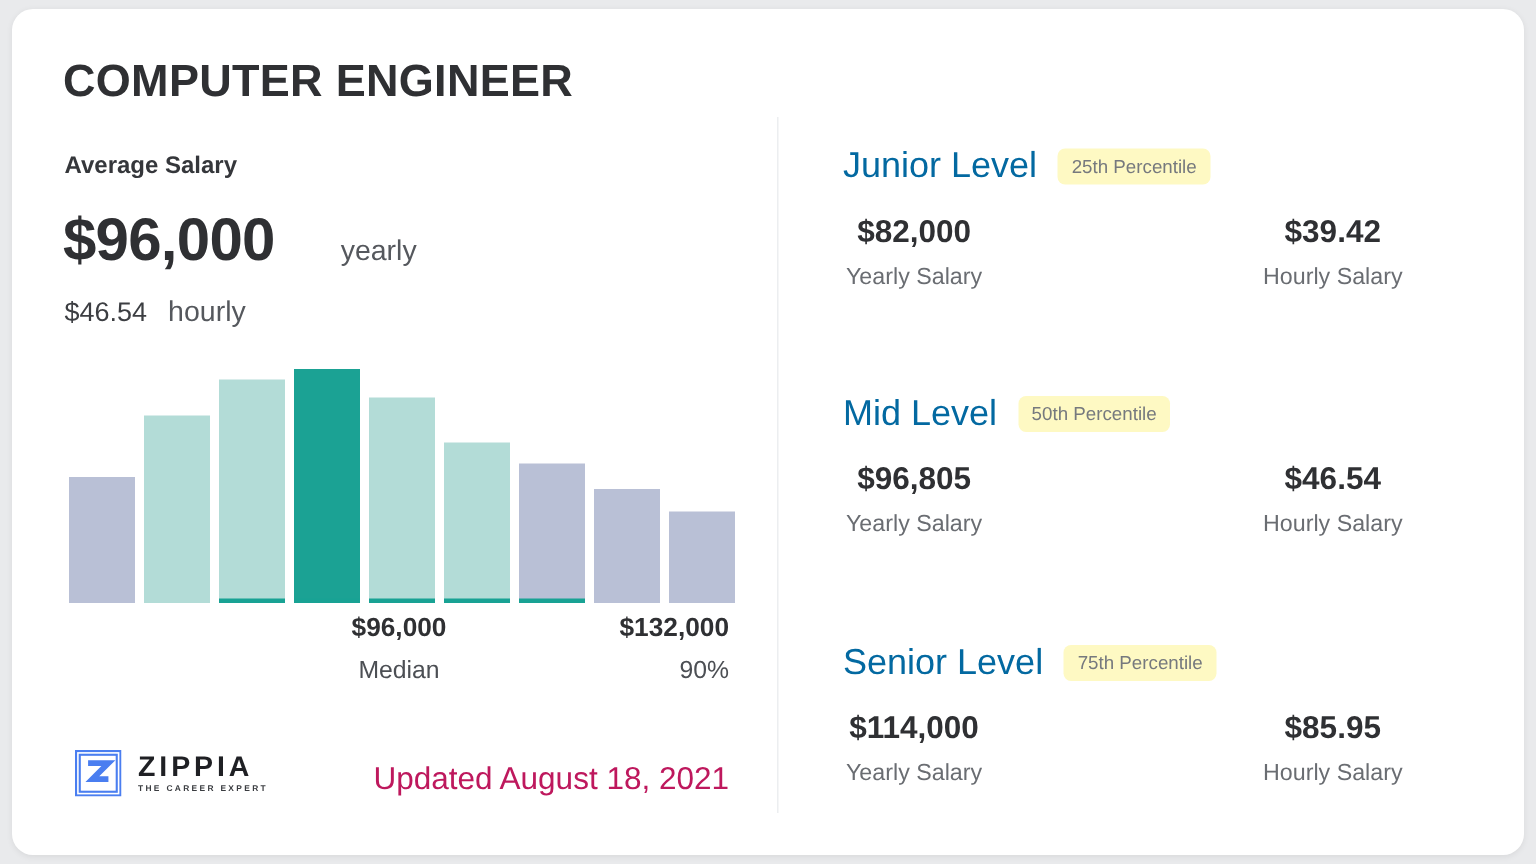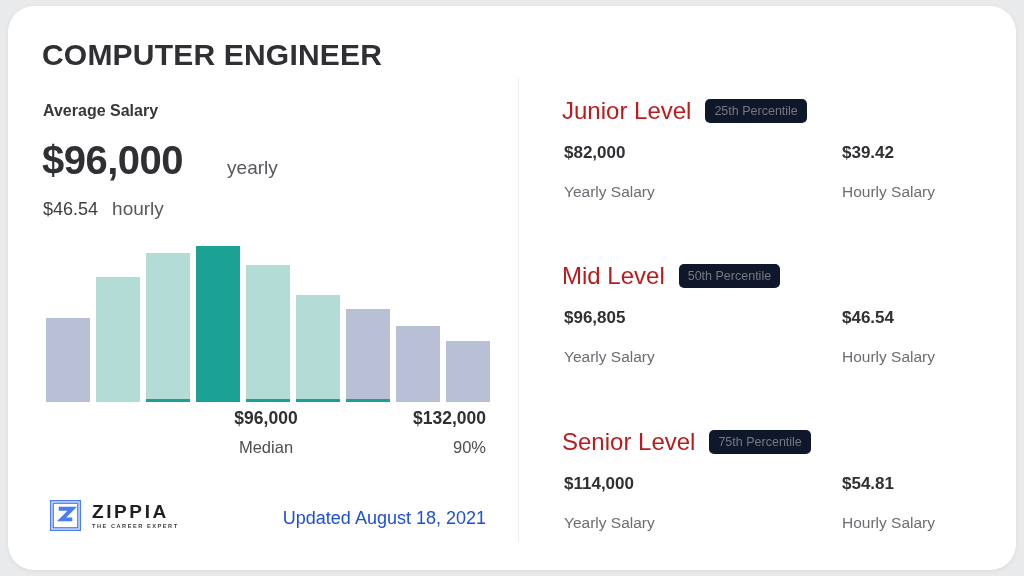--- a/index.html
+++ b/index.html
@@ -13,21 +13,21 @@
     font-family: "Liberation Sans", sans-serif;
     overflow: hidden;
   }
   .card {
     position: absolute;
     left: 8px;
     top: 6px;
     width: 1008px;
     height: 564px;
     background: #ffffff;
-    border-radius: 26px;
+    border-radius: 14px;
     box-shadow: 0 1px 4px rgba(0,0,0,0.07);
     overflow: hidden;
   }
 
   
   .left-panel {
     position: absolute;
     left: 0; top: 0;
     width: 510px; height: 564px;
   }
@@ -169,22 +169,22 @@
     font-size: 5.6px;
     font-weight: bold;
     letter-spacing: 1.55px;
     color: #3a3c40;
     line-height: 1;
   }
   .updated {
     position: absolute;
     right: 32px;
     top: 16px;
-    font-size: 18px;
-    color: #1d4ed8;
+    font-size: 21px;
+    color: #be185d;
     white-space: nowrap;
   }
 
   
   .divider {
     position: absolute;
     left: 510px;
     top: 72px;
     width: 1px;
     height: 464px;
@@ -204,51 +204,52 @@
     left: 43px;
     width: 420px;
   }
   .level-head {
     display: flex;
     align-items: center;
     height: 30px;
   }
   .level-name {
     font-size: 24px;
-    color: #b91c1c;
+    color: #0369a1;
     white-space: nowrap;
   }
   .percentile-badge {
     margin-left: 14px;
-    background: #0f172a;
+    background: #fef9c3;
     border-radius: 5px;
     padding: 5px 9px;
     font-size: 12.5px;
     color: #76797e;
     white-space: nowrap;
   }
   .level-stats {
     position: relative;
     margin-top: 17px;
     height: 58px;
   }
   .stat {
     position: absolute;
     top: 0;
   }
   .stat.yearly { left: 2px; }
   .stat.hourly { left: 280px; }
   .stat-amount {
-    font-size: 17px;
+    font-size: 21px;
     font-weight: bold;
     color: #2f3033;
     white-space: nowrap;
+    text-align: center;
   }
   .stat-caption {
-    margin-top: 20px;
+    margin-top: 9px;
     font-size: 15.5px;
     color: #6a6d72;
     white-space: nowrap;
   }
 </style>
 </head>
 <body>
 
 <div class="card">
 
@@ -356,20 +357,20 @@
         <div class="level-head">
           <span class="level-name">Senior Level</span>
           <span class="percentile-badge">75th Percentile</span>
         </div>
         <div class="level-stats">
           <div class="stat yearly">
             <div class="stat-amount">$114,000</div>
             <div class="stat-caption">Yearly Salary</div>
           </div>
           <div class="stat hourly">
-            <div class="stat-amount">$54.81</div>
+            <div class="stat-amount">$85.95</div>
             <div class="stat-caption">Hourly Salary</div>
           </div>
         </div>
       </div>
     </div>
 
 </div>
 
 </body></html>

